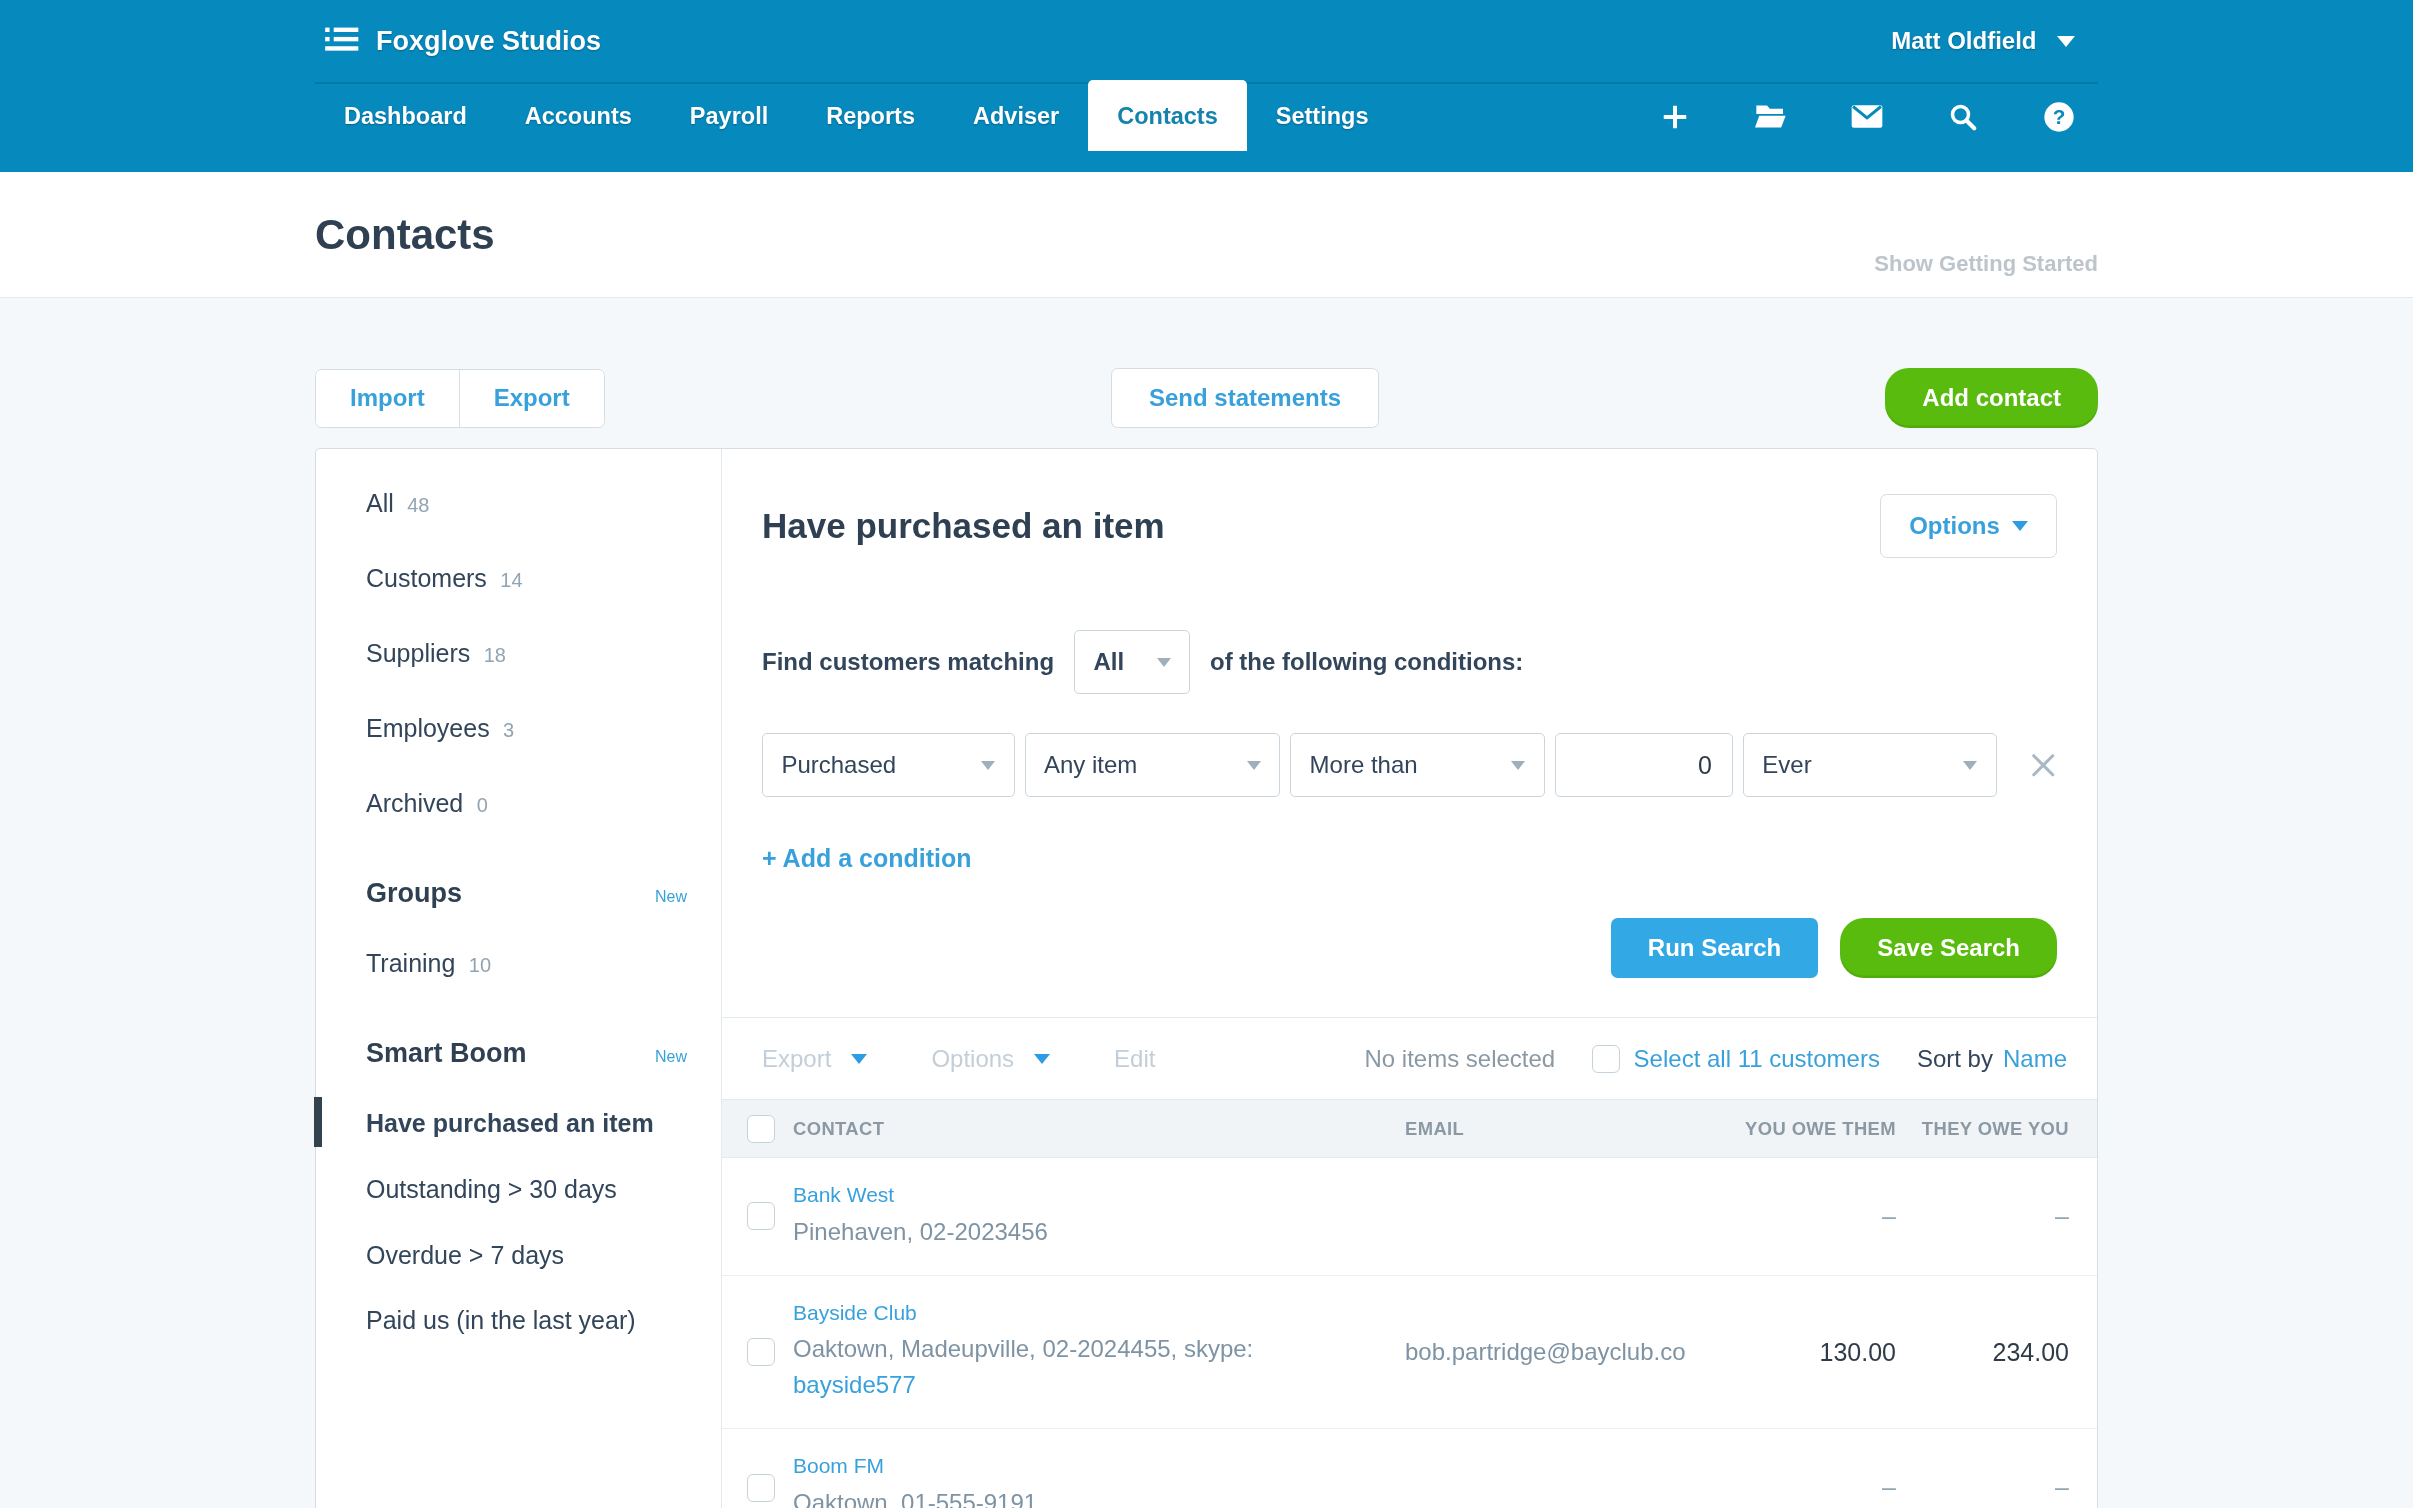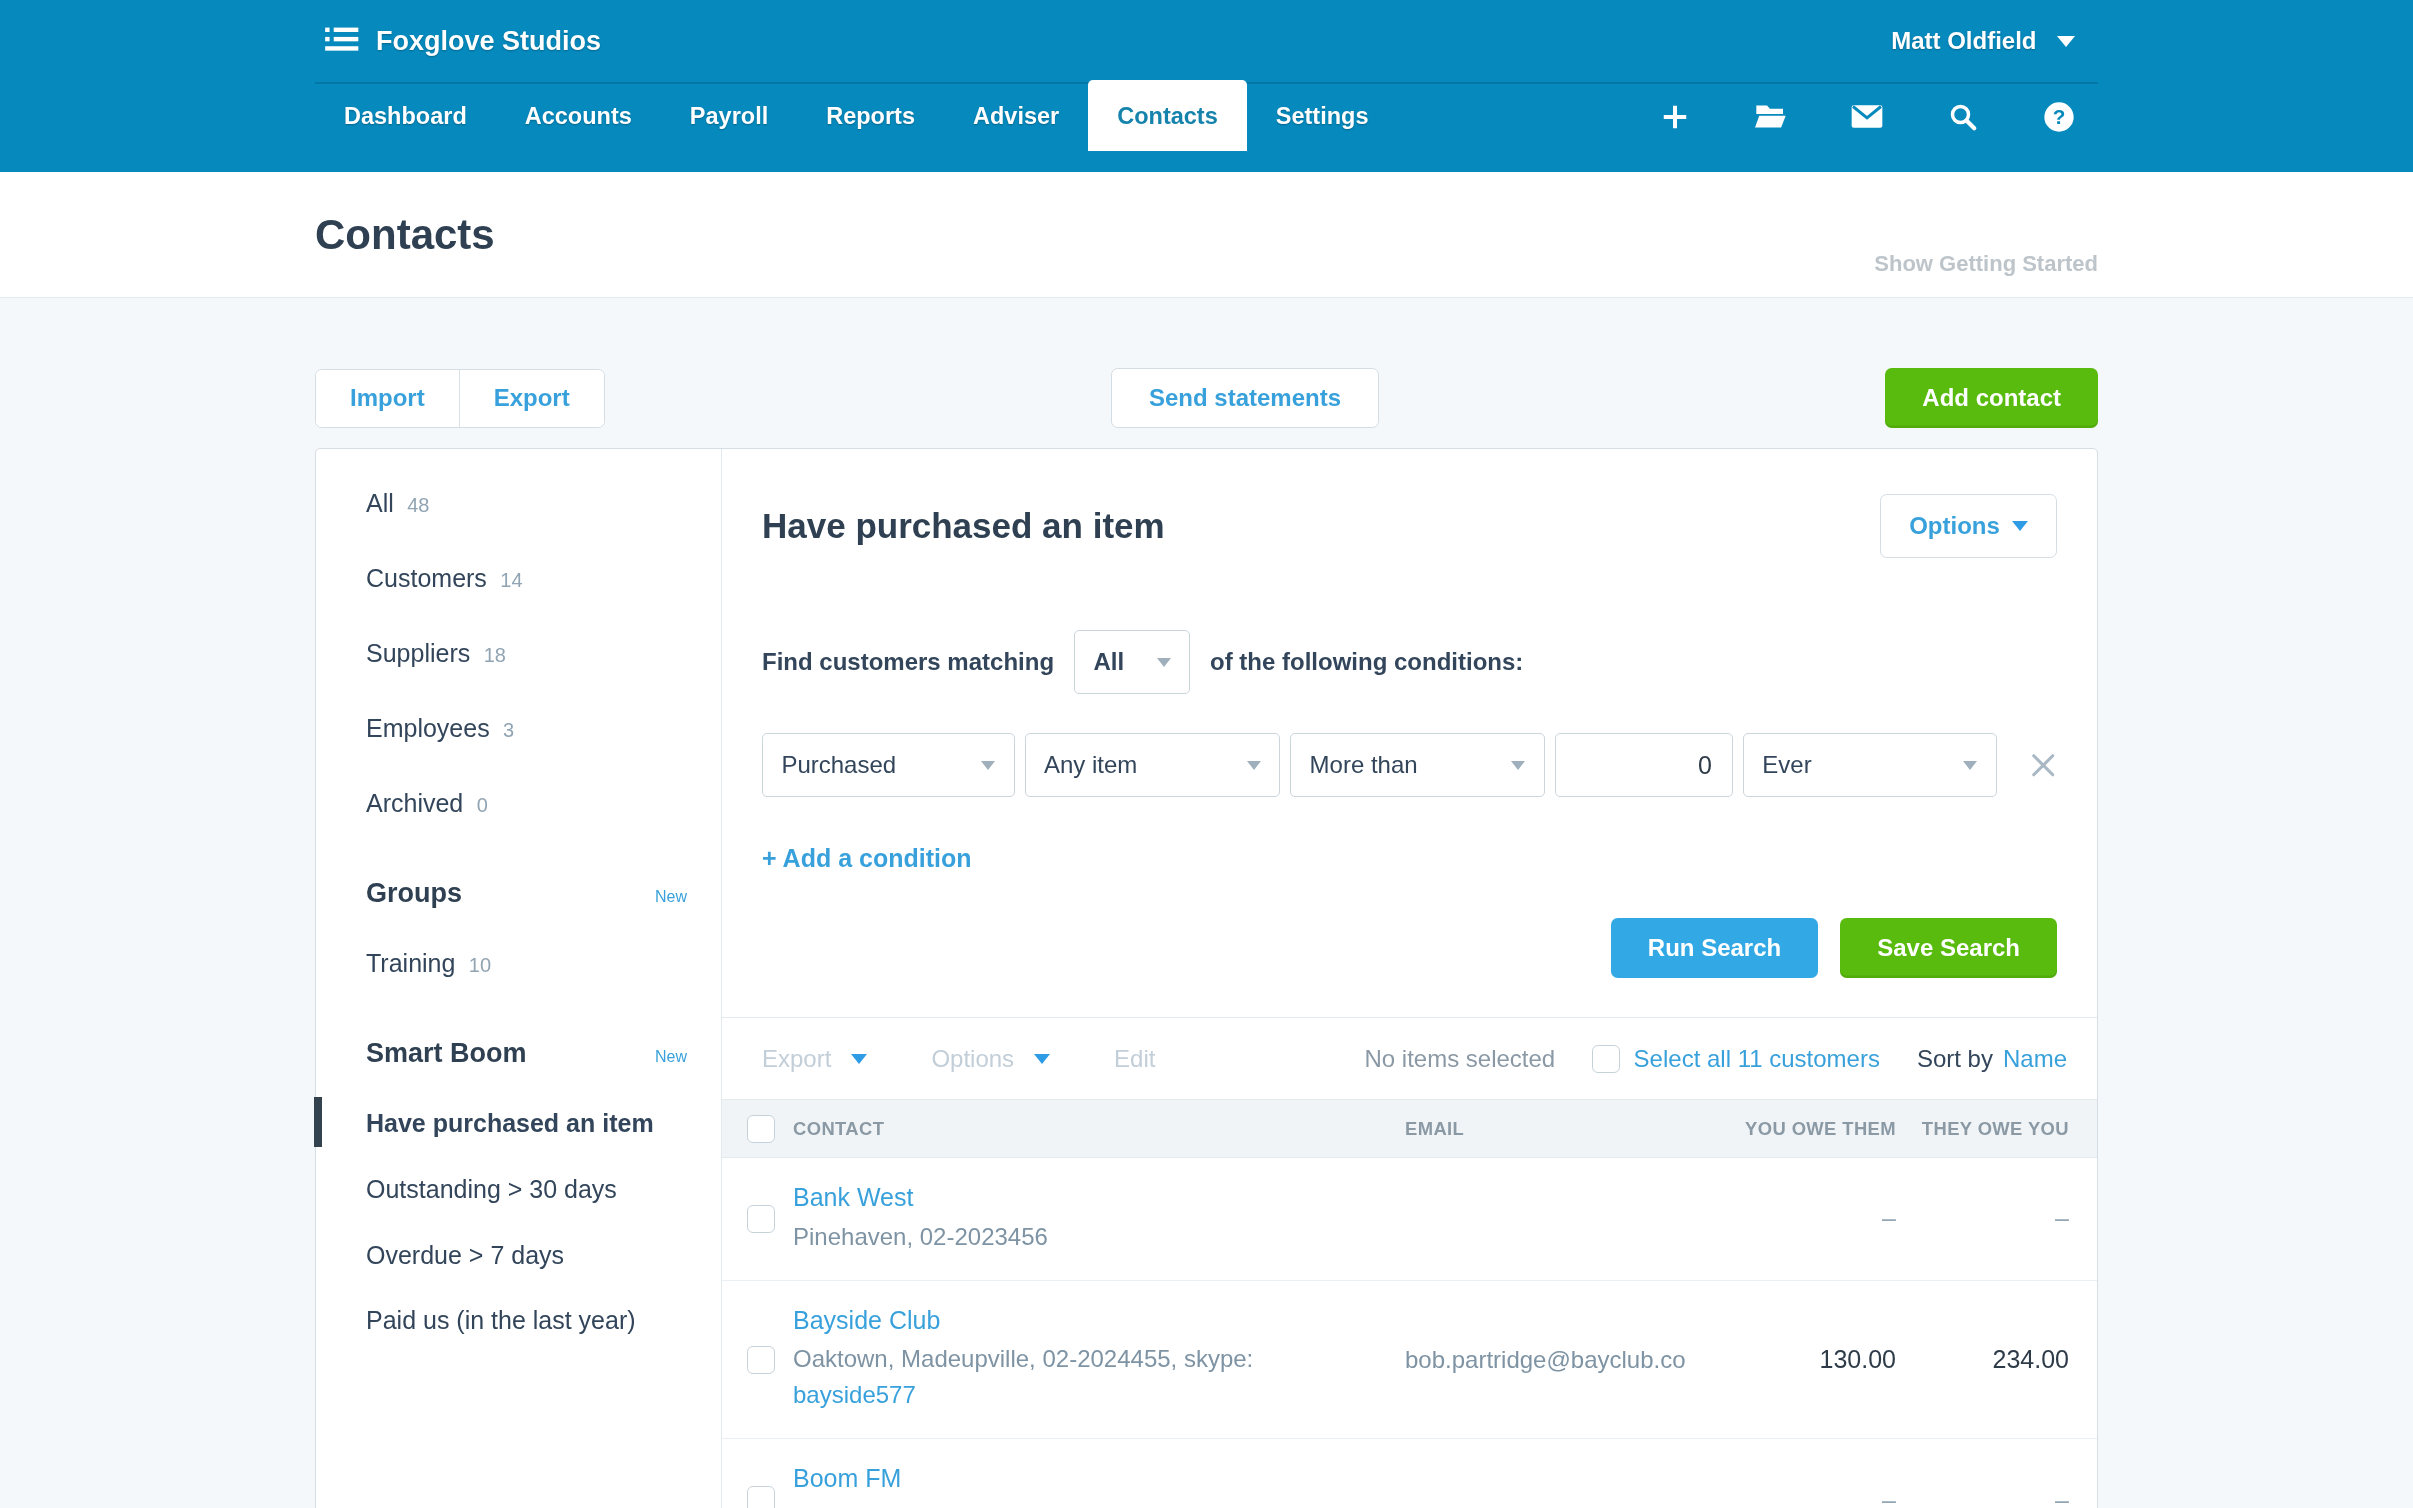--- a/index.html
+++ b/index.html
@@ -35,21 +35,21 @@
   .getting-started { margin-left:auto; align-self:flex-end; padding-bottom:20px; font-size:22px; font-weight:bold; color:#BDC5CB; cursor:pointer; }
 
   
   .actions-row { margin-top:70px; display:flex; justify-content:space-between; align-items:center; gap:22px; }
   .btn { height:60px; display:inline-flex; align-items:center; justify-content:center; font-size:24px; font-weight:bold;
          border-radius:6.7px; cursor:pointer; }
   .btn-group { display:flex; background:#fff; border:1.7px solid #D4DDE3; border-radius:6.7px; overflow:hidden; }
   .btn-group .btn { border-radius:0; border:none; background:#fff; color:#38A1DC; padding:0 34px; height:57px; }
   .btn-group .btn + .btn { border-left:1.7px solid #D9E1E7; }
   .btn-white { background:#fff; border:1.7px solid #D4DDE3; color:#38A1DC; padding:0 37px; }
-  .btn-green { background:#58BB0D; color:#fff; padding:0 37px; box-shadow:inset 0 -2.5px 0 rgba(0,0,0,.08); }
+  .btn-green { background:#58BB0D; color:#fff; padding:0 37px; box-shadow:inset 0 -2.5px 0 rgba(0,0,0,.08);border-radius:24px; }
   .btn-blue  { background:#32A9E5; color:#fff; padding:0 37px; }
 
   
   .panel { margin-top:20px; background:#fff; border:1.7px solid #D5DEE4; border-radius:5px 5px 0 0;
            min-height:1173px; display:flex; }
 
   
   .sidebar { width:406px; border-right:1.7px solid #E3EAEE; padding:40px 34px 0 50px; flex-shrink:0; }
   .filter-item { display:flex; align-items:baseline; gap:13.4px; margin-bottom:46px; cursor:pointer; }
   .filter-label { font-size:25px; color:#32455A; }
@@ -99,21 +99,21 @@
   .sort-value { color:#38A1DC; cursor:pointer; }
   .checkbox { width:28px; height:28px; background:#fff; border:1.7px solid #C6D2DA; border-radius:5.9px; cursor:pointer; flex-shrink:0; }
 
   
   .grid { display:grid; grid-template-columns:46px 612px 277px 214px 173px; padding:0 29px 0 25px; align-items:center; }
   .thead { background:#F0F4F7; border-top:1.7px solid #E4EBEF; border-bottom:1.7px solid #E4EBEF; height:59px;
            font-size:18.4px; font-weight:bold; color:#8A99A4; letter-spacing:0.4px; }
   .col-right { text-align:right; }
   .row { border-bottom:1.7px solid #EAF0F3; }
   .row .cell-contact { padding:25px 0; }
-  .contact-name { font-size:25px; color:#38A1DC; cursor:pointer; }
+  .contact-name { font-size:21px; color:#38A1DC; cursor:pointer; }
   .contact-details { font-size:24px; color:#7E93A3; margin-top:6.7px; line-height:1.5; }
   .details-link { display:block; color:#38A1DC; cursor:pointer; }
   .details-link:empty { display:none; }
   .cell-email { font-size:24px; color:#7E93A3; white-space:nowrap; }
   .amount { font-size:25px; color:#2E3B49; }
   .amount.muted { color:#93A5B2; }
 </style>
 </head>
 <body>
 

